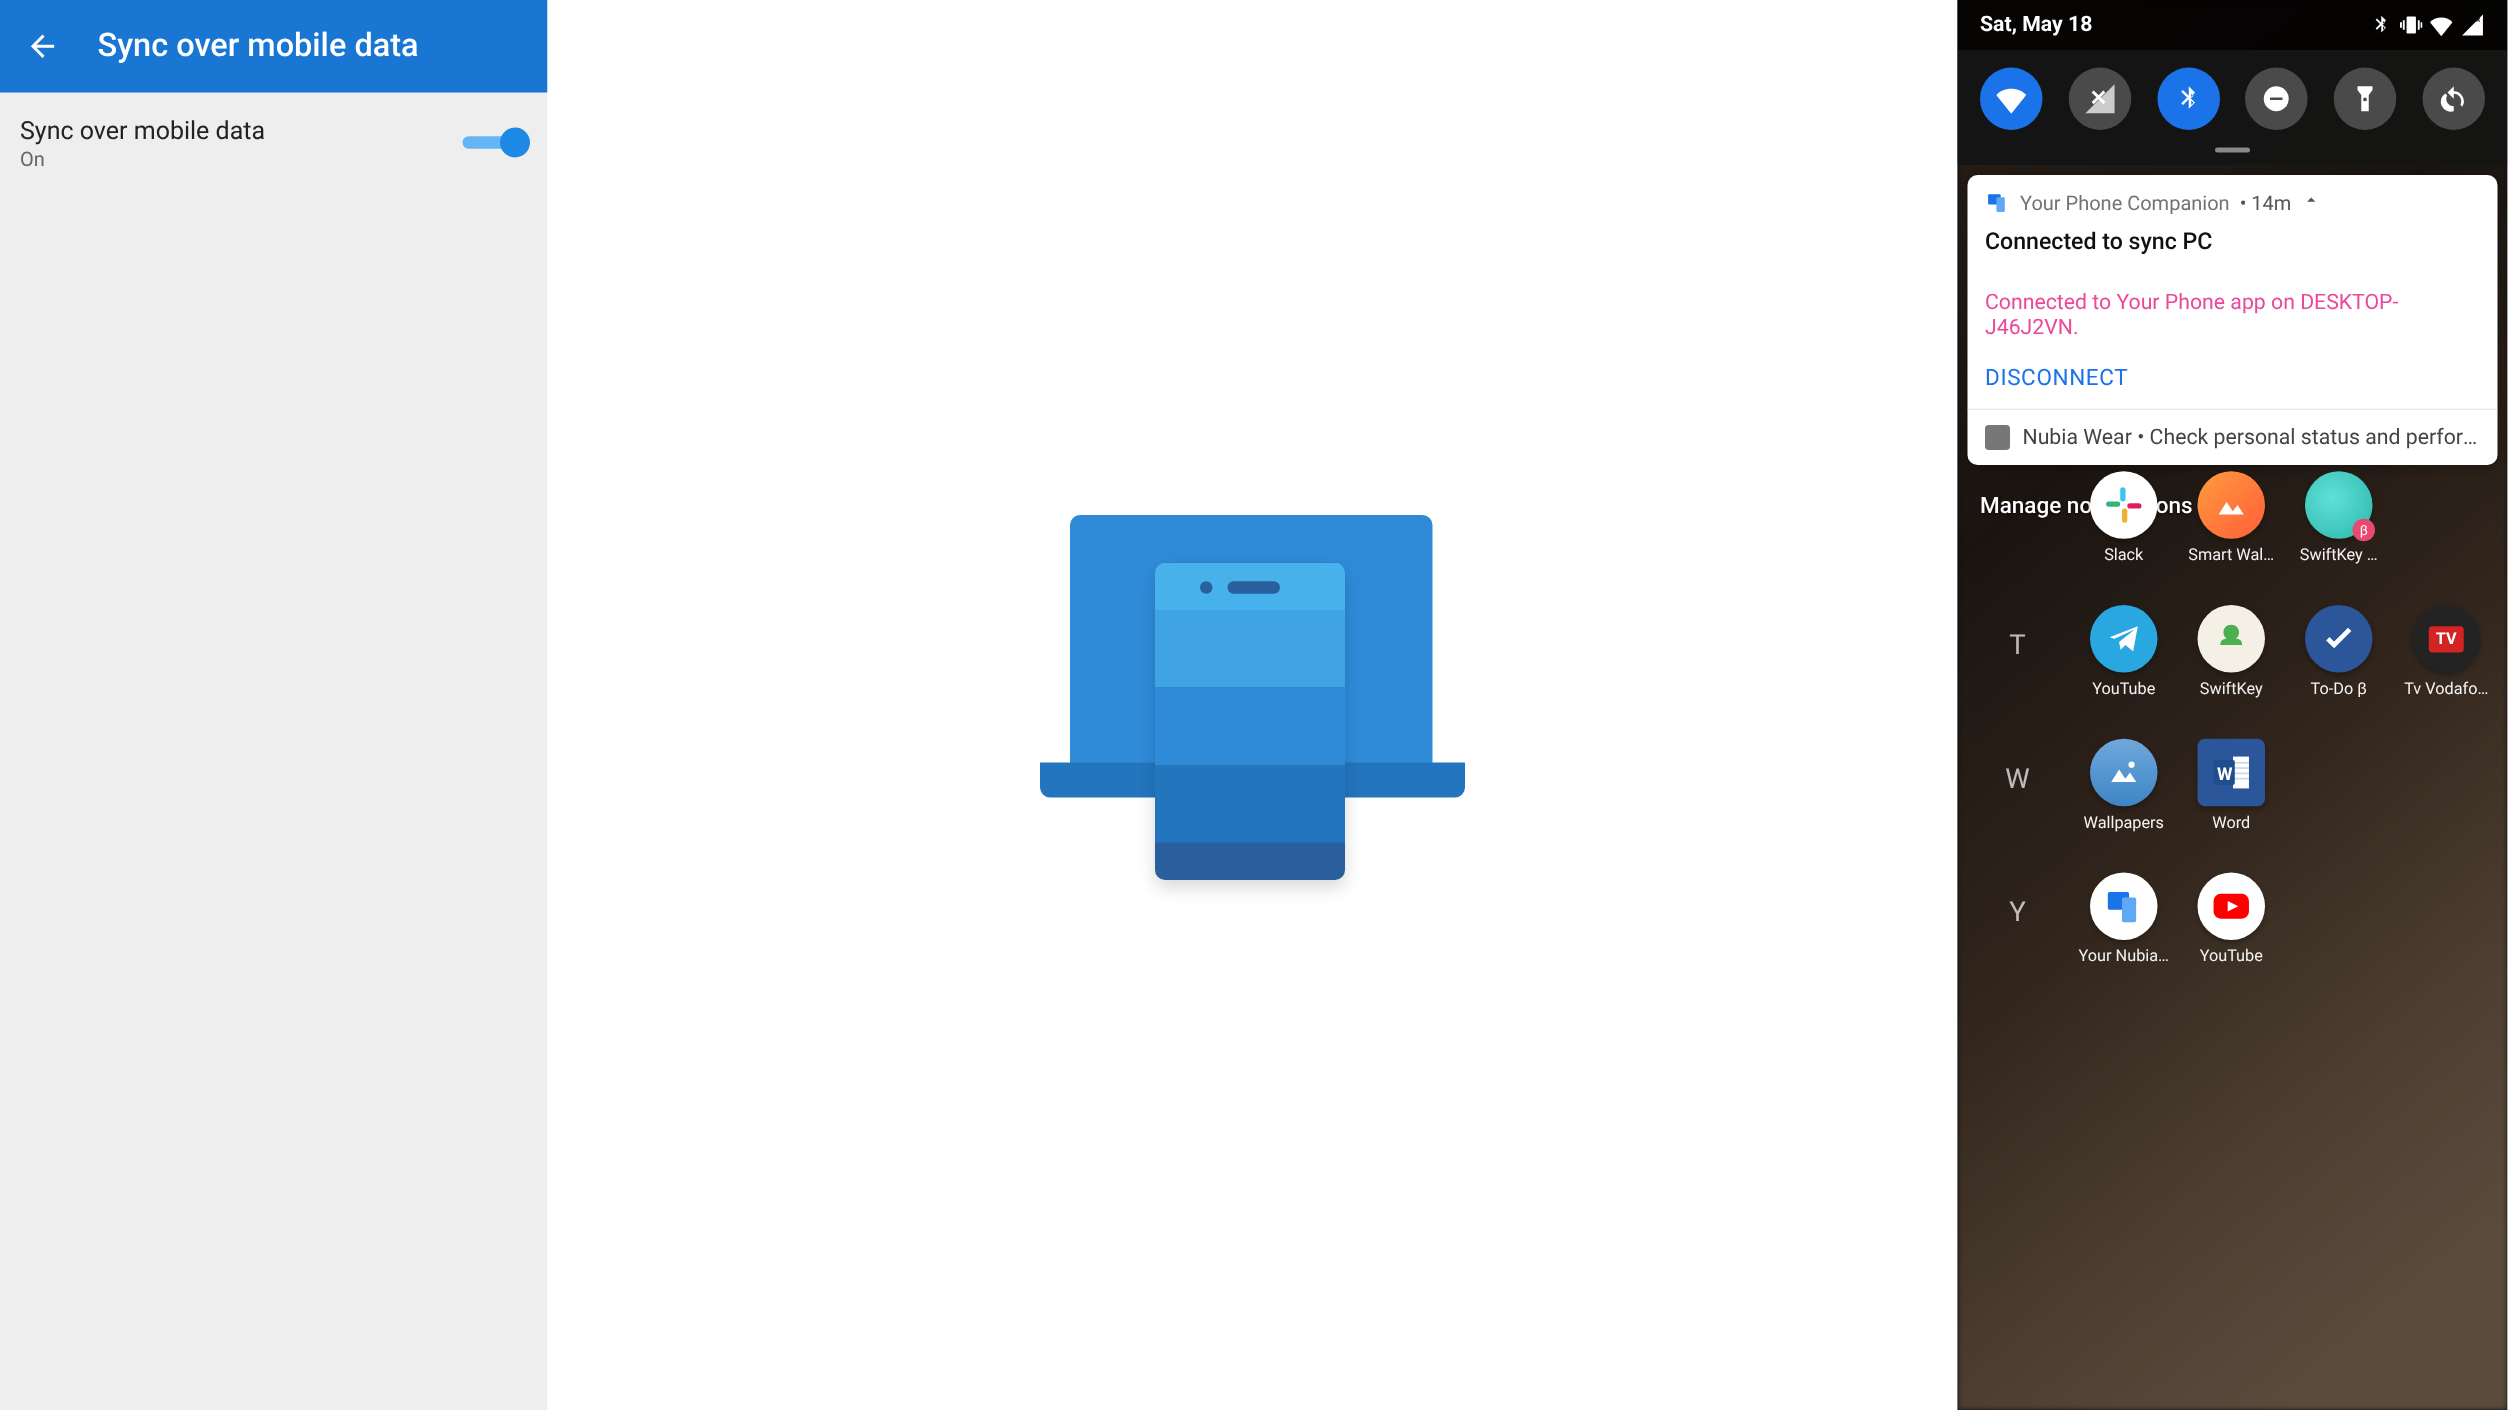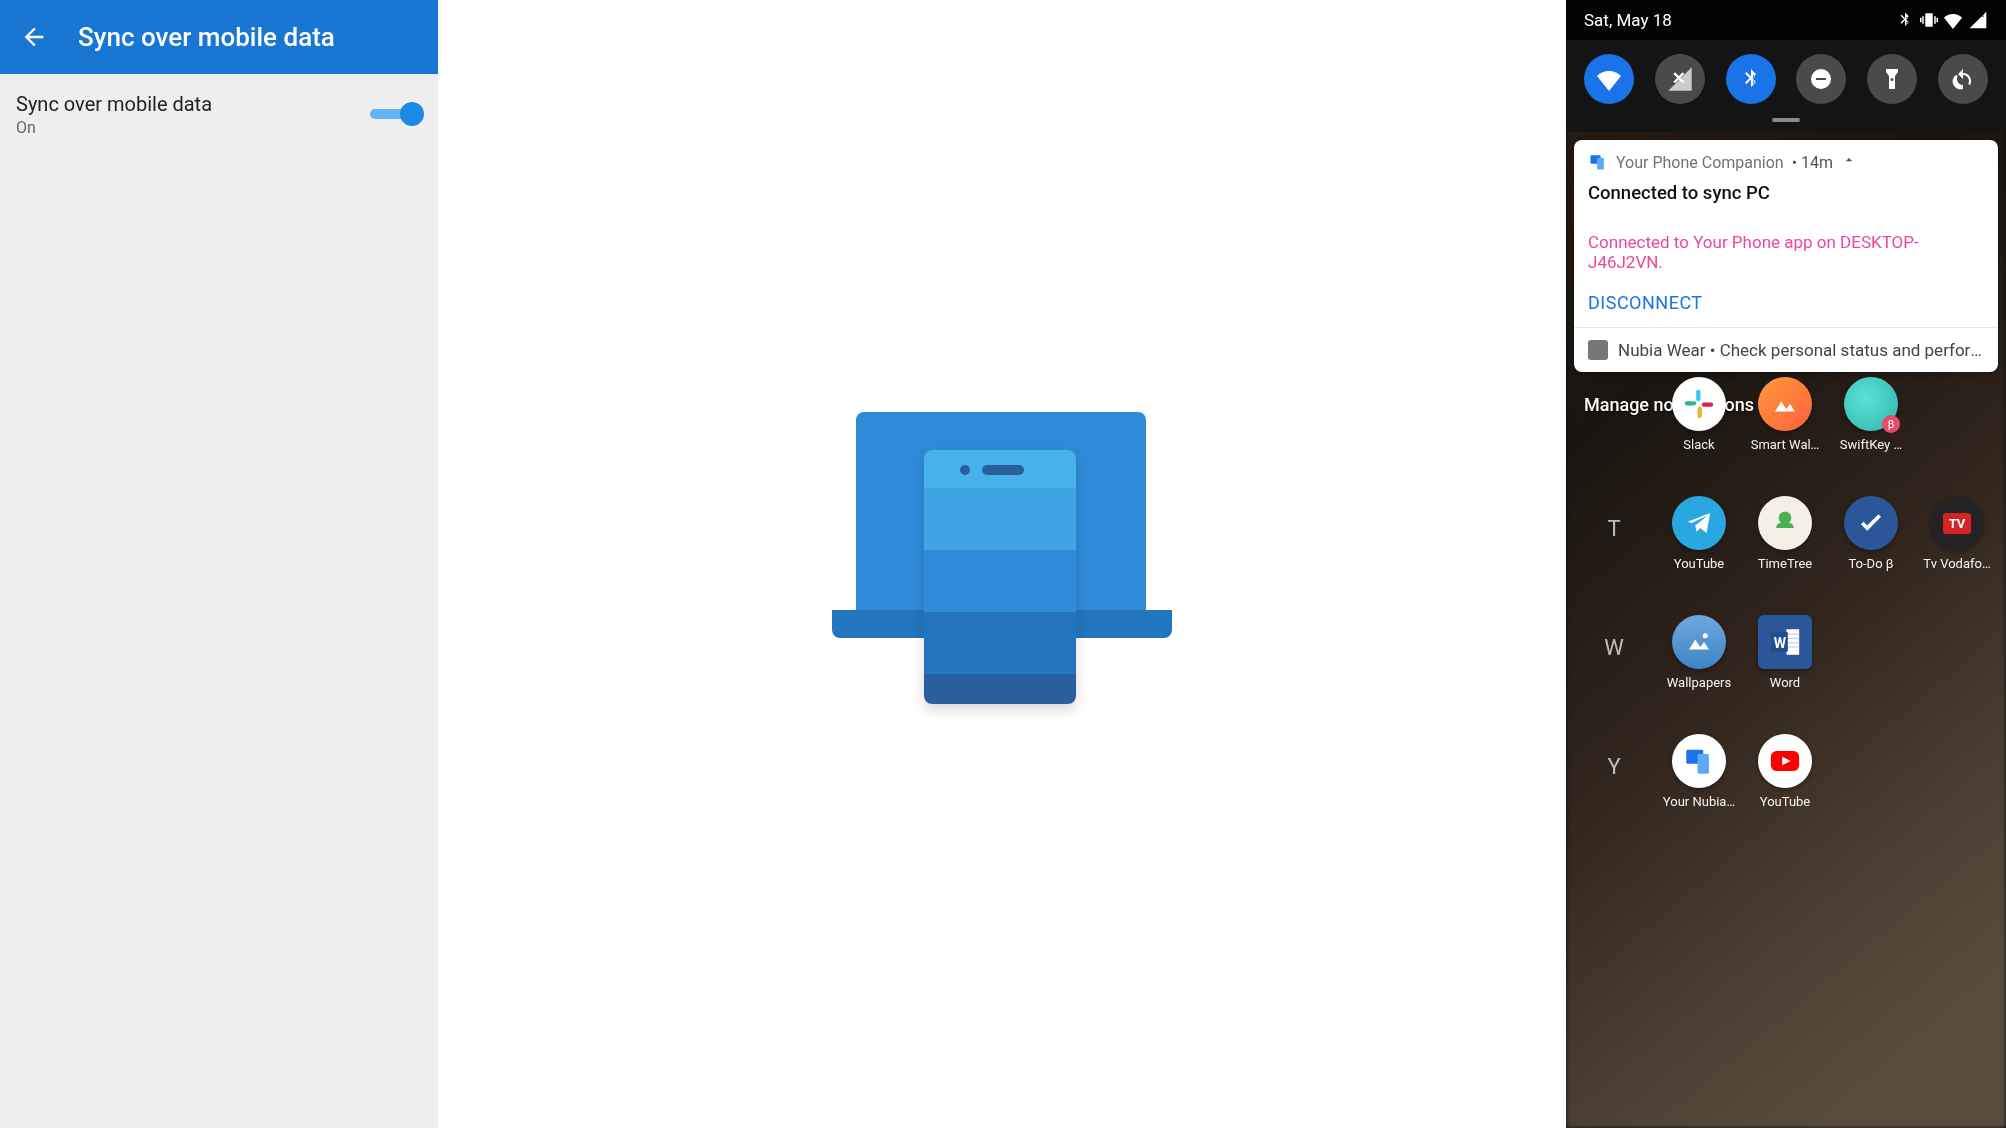--- a/index.html
+++ b/index.html
@@ -34,21 +34,21 @@
 .phone-band2 { position: absolute; top: 100px; left: 0; width: 100%; height: 62px; background: #2f8bd8; }
 .phone-band3 { position: absolute; top: 162px; left: 0; width: 100%; height: 62px; background: #2376bd; }
 
 
 .right-panel { width: 440px; height: 100%; position: relative; overflow: hidden; background: #1b1b1b; }
 .right-bg { position: absolute; inset: 0; background: linear-gradient(140deg, #5c4535 0%, #3b2e25 30%, #6e533f 55%, #a9896c 75%, #c7a787 90%); filter: blur(2px); }
 .right-dim { position: absolute; inset: 0; background: rgba(0,0,0,0.55); }
 .right-content { position: absolute; inset: 0; display: flex; flex-direction: column; }
 
 .status-bar { height: 40px; background: rgba(0,0,0,0.85); display: flex; align-items: center; justify-content: space-between; padding: 0 18px; color: #fff; font-size: 17px; }
-.status-bar .status-left .clock { font-weight: 400; }
+.status-bar .status-left .clock { font-weight: 700; }
 .status-right { display: flex; align-items: center; gap: 6px; }
 .status-right svg { width: 18px; height: 18px; fill: #fff; }
 
 .qs-panel { background: rgba(20,20,20,0.95); padding: 14px 16px 4px; }
 .qs-row { display: flex; justify-content: space-between; align-items: center; padding: 0 2px; }
 .qs-tile { width: 50px; height: 50px; border-radius: 50%; background: #4a4a4a; display: flex; align-items: center; justify-content: center; cursor: pointer; }
 .qs-tile.active { background: #1a73e8; }
 .qs-tile svg { width: 24px; height: 24px; fill: #fff; }
 .qs-tile.cellular-off { position: relative; }
 .qs-tile.cellular-off svg.tri { width: 28px; height: 28px; }
@@ -63,21 +63,21 @@
 .notif-body { padding: 4px 14px 10px; }
 .notif-title { font-size: 18.5px; color: #111; font-weight: 500; margin-bottom: 2px; }
 .notif-text { font-size: 17px; color: #ec4899; margin-top: 28px; }
 .notif-action { padding: 10px 14px 14px; font-size: 18px; font-weight: 400; color: #1a73e8; letter-spacing: 0.5px; cursor: pointer; border-bottom: 1px solid #e8e8e8; }
 .notif-second { display: flex; align-items: center; gap: 10px; padding: 12px 14px; font-size: 17px; color: #444; }
 .notif-second .sq { width: 20px; height: 20px; background: #777; border-radius: 3px; flex-shrink: 0; }
 .notif-second .txt { white-space: nowrap; overflow: hidden; text-overflow: ellipsis; }
 
 .manage-link { color: #fff; font-size: 18px; font-weight: 500; padding: 16px 18px; text-shadow: 0 1px 2px rgba(0,0,0,0.8); cursor: pointer; }
 
-.app-grid { padding: 0 8px 12px; display: grid; grid-template-columns: repeat(5, 1fr); gap: 44px 6px; margin-top: -54px; }
+.app-grid { padding: 0 8px 12px; display: grid; grid-template-columns: repeat(5, 1fr); gap: 32px 6px; margin-top: -54px; }
 .app-letter-col { display: flex; align-items: flex-start; justify-content: center; padding-top: 20px; color: rgba(255,255,255,0.7); font-size: 22px; font-weight: 400; }
 .app-item { display: flex; flex-direction: column; align-items: center; gap: 6px; width: 78px; cursor: pointer; }
 .app-icon { width: 54px; height: 54px; border-radius: 50%; box-shadow: 0 2px 4px rgba(0,0,0,0.3); display: flex; align-items: center; justify-content: center; }
 .app-label { font-size: 13px; color: rgba(255,255,255,0.95); text-align: center; white-space: nowrap; overflow: hidden; text-overflow: ellipsis; width: 100%; }
 
 .app-icon.slack { background: #fff; }
 .app-icon.smartwall { background: linear-gradient(135deg,#ff9b3d,#ff5e3a); }
 .app-icon.swiftkey { background: radial-gradient(circle at 40% 40%, #5fe0d8, #2cb6aa); position: relative; }
 .app-icon.swiftkey::after { content:"β"; position:absolute; right:-2px; bottom:-2px; background:#e84a6f; color:#fff; font-size:11px; width:18px; height:18px; border-radius:50%; display:flex; align-items:center; justify-content:center; }
 .app-icon.telegram { background: #29a7e0; }
@@ -256,21 +256,21 @@
             </svg>
         </div>
         <div class="app-label">YouTube</div>
       </div>
       <div class="app-item">
         <div class="app-icon timetree">
           <svg viewBox="0 0 24 24">
               <path d="M12 3c-3 0-5 2-5 5 0 2 1 3 2 4-2 0-4 1-4 4h14c0-3-2-4-4-4 1-1 2-2 2-4 0-3-2-5-5-5z" fill="#4caf50"></path>
             </svg>
         </div>
-        <div class="app-label">TimeTree</div>
+        <div class="app-label">SwiftKey</div>
       </div>
       <div class="app-item">
         <div class="app-icon todo">
           <svg viewBox="0 0 24 24">
               <path d="M5 12l4 4L19 6" stroke="#fff" stroke-width="3" fill="none"></path>
             </svg>
         </div>
         <div class="app-label">To-Do β</div>
       </div>
       <div class="app-item">

